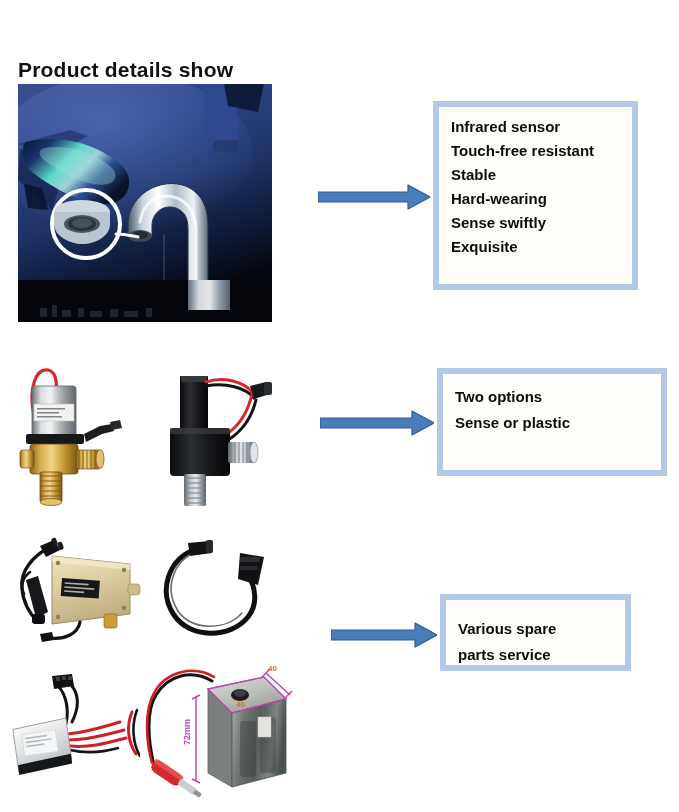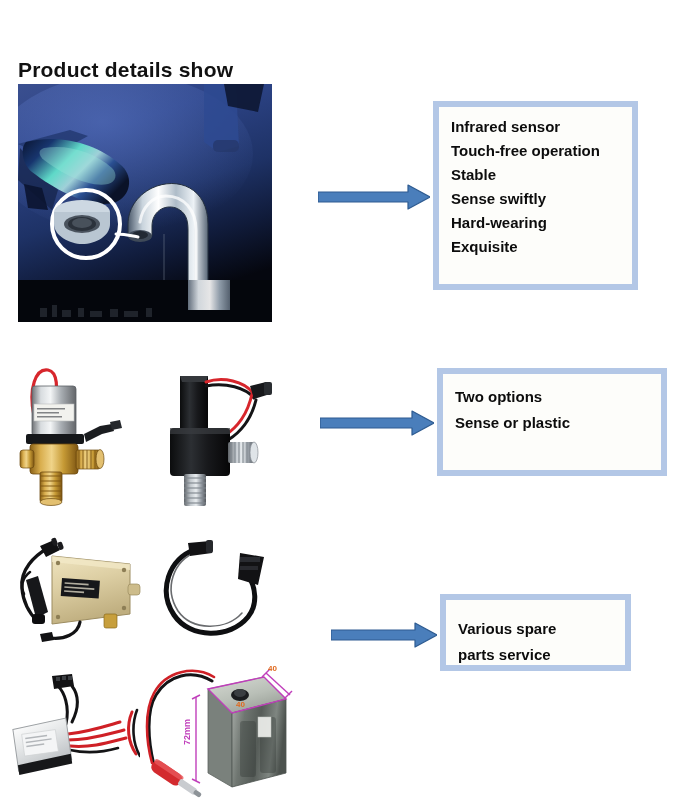--- a/index.html
+++ b/index.html
@@ -194,24 +194,24 @@
 
 <div class="arrow-wrap" id="arrow-1">
   <svg viewBox="0 0 112 30" preserveAspectRatio="none" aria-hidden="true">
     <polygon points="0,10 90,10 90,3 112,15 90,27 90,20 0,20" fill="#4a7ebb" stroke="#2e5b91" stroke-width="1.2" stroke-linejoin="round"></polygon>
   </svg>
 </div>
 
 <div class="callout" id="callout-1">
   <div class="inner">
     <div class="line">Infrared sensor</div>
-    <div class="line">Touch-free operation</div>
+    <div class="line">Touch-free resistant</div>
     <div class="line">Stable</div>
+    <div class="line">Hard-wearing</div>
     <div class="line">Sense swiftly</div>
-    <div class="line">Hard-wearing</div>
     <div class="line">Exquisite</div>
   </div>
 </div>
 
 <div class="product" id="img-brass-valve">
   <svg viewBox="0 0 130 148" preserveAspectRatio="none" aria-hidden="true">
     <defs>
       <linearGradient id="brassG" x1="0" y1="0" x2="1" y2="0">
         <stop offset="0%" stop-color="#8a6116"></stop>
         <stop offset="22%" stop-color="#d9ae4e"></stop>

